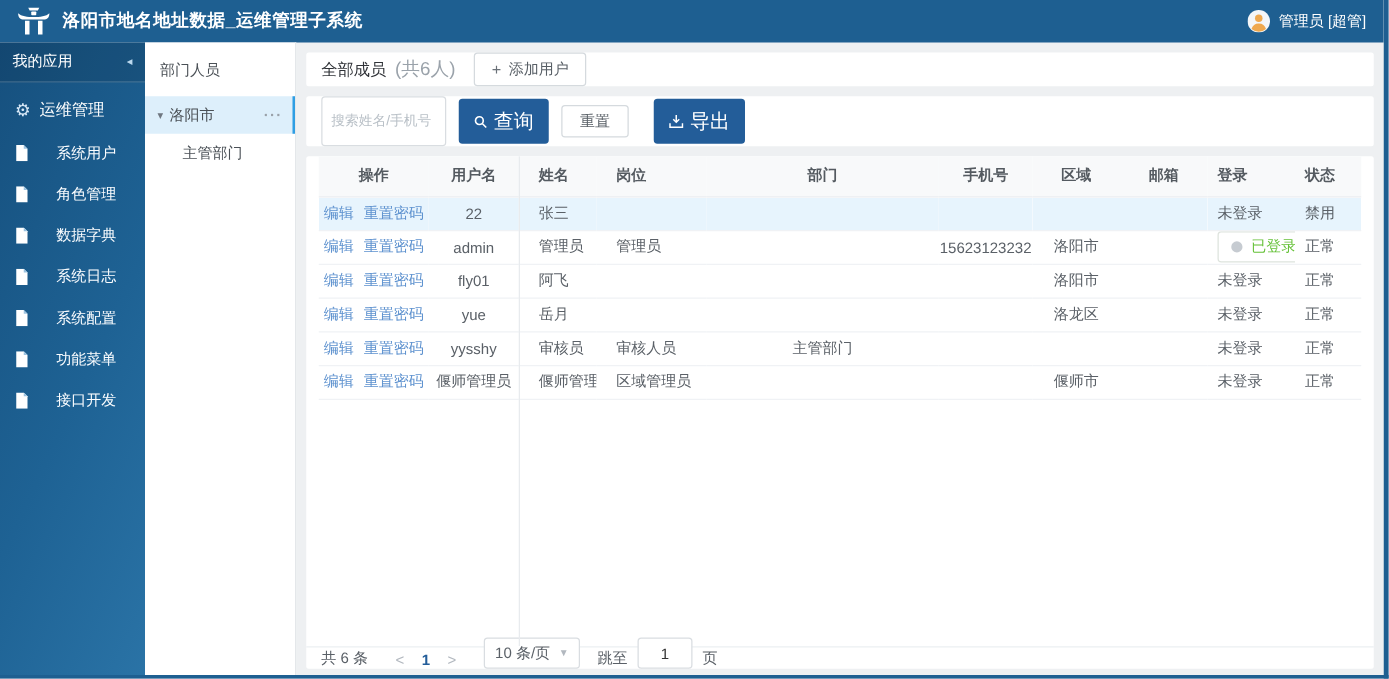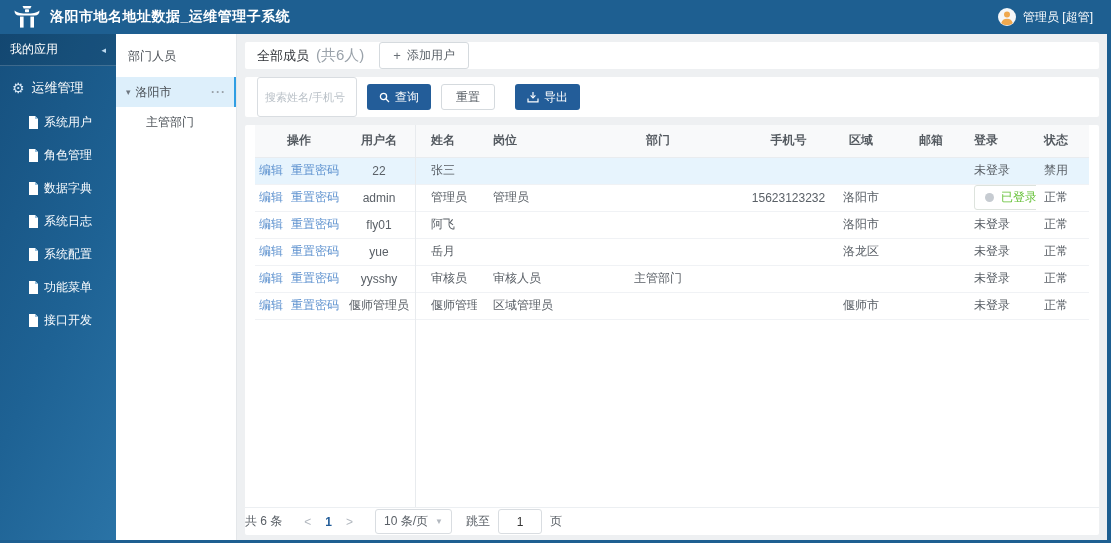--- a/index.html
+++ b/index.html
@@ -16,21 +16,21 @@
   .body-row { flex: 1; display: flex; min-height: 0; }
 
   
   .sidebar { width: 116px; flex-shrink: 0; color: #fff;
              background: linear-gradient(115deg, #16507e 0%, #1e6294 55%, #2a73a6 100%); }
   .sidebar-header { height: 32px; display: flex; align-items: center; padding: 0 10px; font-size: 12px;
                     background: rgba(0,0,0,.10); border-bottom: 1px solid rgba(255,255,255,.18); cursor: pointer; }
   .collapse { margin-left: auto; font-size: 9px; color: #bcd9ef; }
   .menu-group { display: flex; align-items: center; gap: 7px; padding: 13px 10px 9px 12px; font-size: 13px; cursor: pointer; }
   .gear-icon { font-size: 14px; line-height: 1; color: #d8e9f8; }
-  .menu-item { display: flex; align-items: center; gap: 5px; padding: 8px 6px 8px 28px; font-size: 12px; color: #fbfdff; cursor: pointer; }
+  .menu-item { display: flex; align-items: center; gap: 22px; padding: 8px 6px 8px 12px; font-size: 12px; color: #fbfdff; cursor: pointer; }
   .doc-icon { display: flex; }
 
   
   .dept-panel { width: 121px; flex-shrink: 0; background: #fff; border-right: 1px solid #e4e7ea;
                 font-size: 12px; color: #4a5056; }
   .dept-header { padding: 14px 12px 12px; }
   .tree-node { height: 30px; display: flex; align-items: center; padding: 0 8px 0 10px; cursor: pointer; }
   .tree-node.selected { background: #ddeffb; border-right: 2px solid #2f9ee3; }
   .tree-node.child { padding-left: 30px; }
   .tree-caret { font-size: 9px; color: #6f7780; margin-right: 5px; }
@@ -44,22 +44,22 @@
   .members-count { font-size: 15px; color: #9aa2aa; }
   .btn-add { margin-left: 8px; height: 27px; border: 1px solid #d5dade; background: #fff; border-radius: 3px;
              padding: 0 13px; font-size: 12px; color: #585f66; display: inline-flex; align-items: center; gap: 6px; cursor: pointer;
              font-family: inherit; }
   .plus { font-size: 13px; color: #6a7178; }
 
   .card-search { margin-top: 8px; height: 40px; display: flex; align-items: center; padding: 0 12px; gap: 10px; flex-shrink: 0; }
   .search-input { width: 100px; height: 40px; border: 1px solid #d9dde1; border-radius: 3px; padding: 0 7px;
                   font-size: 11px; color: #333; font-family: inherit; }
   .search-input::placeholder { color: #b9c0c7; }
-  .btn-primary { height: 26px; background: #235d99; color: #fff; border: none; border-radius: 3px; padding: 0 12px;
-                 font-size: 12px; display: inline-flex; align-items: center; gap: 5px; cursor: pointer; font-family: inherit; }
+  .btn-primary { height: 36px; background: #235d99; color: #fff; border: none; border-radius: 3px; padding: 0 12px;
+                 font-size: 16px; display: inline-flex; align-items: center; gap: 5px; cursor: pointer; font-family: inherit; }
   .btn-plain { height: 26px; background: #fff; border: 1px solid #d5dade; border-radius: 3px; padding: 0 14px;
                font-size: 12px; color: #585f66; cursor: pointer; font-family: inherit; }
   .btn-export { margin-left: 10px; justify-content: flex-end; }
 
   .card-table { margin-top: 8px; flex: 1; min-height: 0; display: flex; flex-direction: column; }
   .table-wrap { flex: 1; position: relative; padding: 0 10px; overflow: hidden; }
   .table-wrap::after { content: ""; position: absolute; left: 170px; top: 0; bottom: 0; width: 1px; background: #e8ebee; }
   table.users-table { width: 100%; border-collapse: collapse; table-layout: fixed; font-size: 12px; color: #5a6067; }
   .users-table thead th { height: 32px; background: #f8f9fa; font-weight: bold; color: #545a60;
                           border-bottom: 1px solid #e9ecef; }
@@ -69,22 +69,22 @@
   .users-table th:nth-child(4), .users-table td:nth-child(4) { text-align: left; padding-left: 16px; }
   .users-table th:nth-child(9), .users-table td:nth-child(9),
   .users-table th:nth-child(10), .users-table td:nth-child(10) { text-align: left; padding-left: 8px; }
   tr.row-highlight td { background: #e7f4fd; }
   .action-link { color: #5e92cf; margin: 0 4px; cursor: pointer; }
   .login-pill { display: inline-flex; align-items: center; gap: 7px; border: 1px solid #dde3dd; border-radius: 3px;
                 padding: 3px 10px; background: #fff; cursor: pointer; }
   .login-dot { width: 9px; height: 9px; border-radius: 50%; background: #c6cbd1; }
   .login-on { color: #67c23a; }
 
-  .pagination { flex-shrink: 0; height: 28px; border-top: 1px solid #eceff2; display: flex; align-items: center;
-                padding: 0 0; font-size: 12px; color: #5a6067; }
+  .pagination { flex-shrink: 0; height: 18px; border-top: 1px solid #eceff2; display: flex; align-items: flex-end;
+                padding: 0 12px; font-size: 12px; color: #5a6067; }
   .pg-total { margin-right: 14px; }
   .pg-arrow { color: #b2b8bf; padding: 0 8px; cursor: pointer; }
   .pg-page { color: #235d99; font-weight: bold; padding: 0 6px; cursor: pointer; }
   .pg-size { margin-left: 14px; border: 1px solid #d9dde1; border-radius: 3px; height: 25px;
              display: inline-flex; align-items: center; padding: 0 8px; gap: 7px; cursor: pointer; background: #fff; }
   .pg-caret { font-size: 8px; color: #b2b8bf; }
   .pg-jump-label { margin-left: 14px; }
   .pg-jump-input { width: 44px; height: 25px; border: 1px solid #d9dde1; border-radius: 3px; text-align: center;
                    font-size: 12px; color: #333; margin: 0 8px; font-family: inherit; }
 </style>

